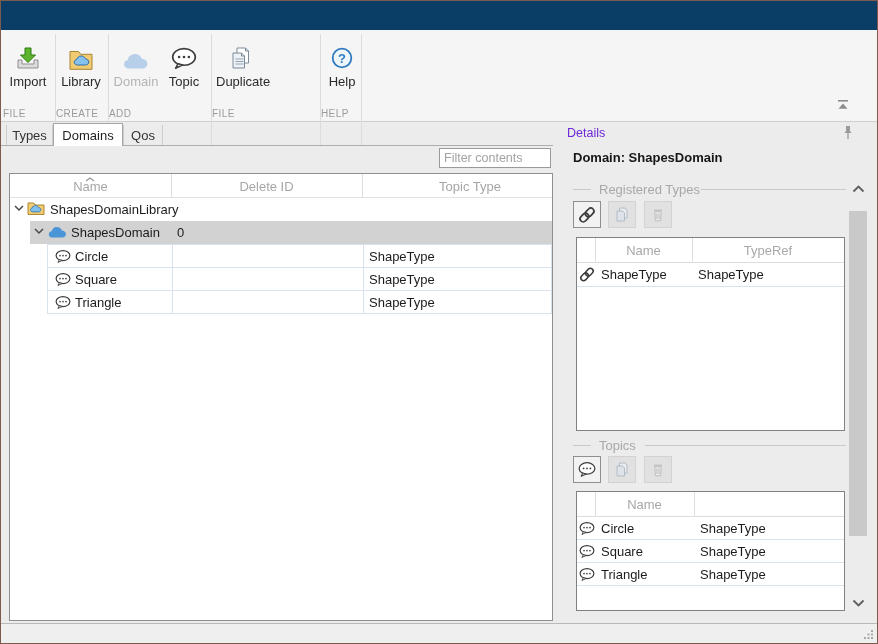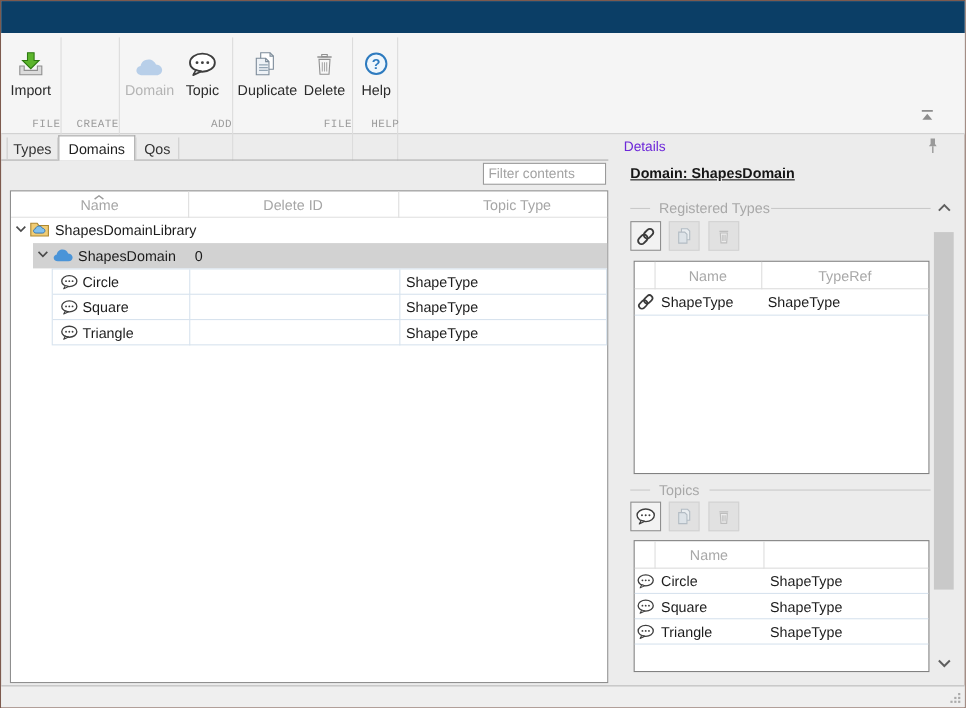--- a/index.html
+++ b/index.html
@@ -20,21 +20,21 @@
     font-size:11.5px; letter-spacing:.3px; color:#1f1f1f;
   }
 
   
   .toolstrip { left:0; top:29px; width:878px; height:92px; background:#f5f5f5; border-bottom:1px solid #cfcfcf; }
   .ts-sep { position:absolute; top:4px; width:1px; height:112px; background:#dcdcdc; }
   .ts-btn { position:absolute; top:6px; width:50px; height:66px; text-align:center; }
   .ts-btn .ts-icon { display:flex; justify-content:center; align-items:flex-end; height:34px; }
   .ts-btn .ts-label { margin-top:4px; font-size:13px; color:#2b2b2b; white-space:nowrap; }
   .ts-btn.disabled .ts-label { color:#b4b4b4; }
-  .ts-group-label { position:absolute; top:78px; font-size:10px; color:#9b9b9b; text-align:right; letter-spacing:.4px;font-family:Liberation Mono, monospace; }
+  .ts-group-label { position:absolute; top:78px; font-size:10px; color:#9b9b9b; text-align:left; letter-spacing:.4px; }
   .collapse-btn { left:834px; top:98px; width:18px; height:14px; cursor:pointer; }
 
   
   .tab { position:absolute; top:124px; height:20px; font-size:13px; color:#333;
          display:flex; align-items:center; justify-content:center;
          border-left:1px solid #cdcdcd; border-right:1px solid #cdcdcd; z-index:1; }
   .tab.active { top:122px; height:23px; background:#fff; border:1px solid #a6a6a6; border-bottom:none; z-index:2; color:#1f1f1f; }
   .tabline { left:0; top:144px; width:552px; height:1px; background:#adadad; z-index:0; }
 
   
@@ -56,21 +56,21 @@
   .tree-icon { position:absolute; }
   .lp-topicrows { position:absolute; left:37px; top:70px; width:505px; height:70px; border:1px solid #d8e3ee; }
   .tr-row { position:relative; height:23px; border-bottom:1px solid #d8e3ee; }
   .tr-row:last-child { border-bottom:none; }
   .tr-v1, .tr-v2 { position:absolute; top:0; width:1px; height:69px; background:#d8e3ee; }
   .tr-v1 { left:124px; } .tr-v2 { left:315px; }
 
   
   .details-title { left:566px; top:125px; font-size:12.5px; color:#6d28d9; }
   .pin-btn { left:841px; top:124px; width:12px; height:15px; cursor:pointer; }
-  .details-heading { left:572px; top:149px; font-size:13px; font-weight:bold; color:#161616;text-decoration:underline; }
+  .details-heading { left:572px; top:149px; font-size:13px; font-weight:bold; color:#161616; }
   .legend-dash { height:1px; background:#c9c9c9; }
   .legend-label { font-size:13px; color:#a8a8a8; white-space:nowrap; }
   .dtb { position:absolute; width:28px; height:27px; border:1px solid #8f8f8f; background:#f2f2f2;
          display:flex; align-items:center; justify-content:center; cursor:pointer; }
   .dtb.disabled { border-color:#d2d2d2; background:#e1e1e1; cursor:default; }
   .dtable { position:absolute; width:269px; background:#fff; border:1px solid #818181; }
   .dt-header { position:relative; height:25px; border-bottom:1px solid #dcdcdc; }
   .dt-col { position:absolute; top:4px; font-size:13px; color:#a8a8a8; text-align:center; line-height:18px; }
   .dt-vsep { position:absolute; top:0; width:1px; background:#dedede; }
   .dt-row { position:relative; border-bottom:1px solid #d8e3ee; }
@@ -103,20 +103,29 @@
     <div class="ts-btn" style="left:2px">
       <div class="ts-icon">
         <svg width="26" height="24" viewBox="0 0 26 24">
           <path d="M3 14 v8 h20 v-8 h-4 v4 H7 v-4 Z" fill="#dcdcdc" stroke="#8f8f8f"></path>
           <path d="M10 2 h6 v7 h4.5 L13 16.5 5.5 9 H10 Z" fill="#5cb52c" stroke="#2e7a12"></path>
         </svg>
       </div>
       <div class="ts-label">Import</div>
     </div>
 
+    <div class="ts-btn" style="left:55px">
+      <div class="ts-icon">
+        <svg width="26" height="22" viewBox="0 0 26 22">
+          <path d="M2 3.5 h8.5 l2.2 2.8 H24 v15 H2 Z" fill="#f0cb72" stroke="#a98430"></path>
+          <path d="M9.5 17 c-1.8 0 -3.2 -1.2 -3.2 -2.8 0 -1.4 1 -2.5 2.4 -2.7 .5 -2 2.3 -3.5 4.5 -3.5 1.9 0 3.6 1.2 4.3 2.9 1.8 .1 3.3 1.5 3.3 3.1 0 1.7 -1.5 3 -3.3 3 Z" fill="#85c2ef" stroke="#2f6da8"></path>
+        </svg>
+      </div>
+      <div class="ts-label">Library</div>
+    </div>
 
     <div class="ts-btn disabled" style="left:110px">
       <div class="ts-icon">
         <svg width="26" height="18" viewBox="0 0 26 18">
           <path d="M6.2 16.5 C3.2 16.5 1 14.6 1 12.2 C1 10 2.6 8.2 4.8 7.9 C5.3 4.5 8.3 2 12 2 C15.1 2 17.8 3.9 18.8 6.7 C21.9 6.8 24.4 9 24.4 11.7 C24.4 14.3 22.2 16.5 19.5 16.5 Z" fill="#b8cfe9"></path>
         </svg>
       </div>
       <div class="ts-label">Domain</div>
     </div>
 
@@ -139,31 +148,20 @@
           <path d="M9 2 h8.5 l3 3 v12 H9 Z" fill="#fff" stroke="#7c8b99"></path>
           <path d="M17.5 2 v3 h3" fill="none" stroke="#7c8b99"></path>
           <path d="M5 7 h8.5 l3 3 v12 H5 Z" fill="#eef2f6" stroke="#7c8b99"></path>
           <path d="M13.5 7 v3 h3" fill="none" stroke="#7c8b99"></path>
           <path d="M7.5 13 h8 M7.5 15.5 h8 M7.5 18 h8" stroke="#93a5b4" stroke-width="1"></path>
         </svg>
       </div>
       <div class="ts-label">Duplicate</div>
     </div>
 
-    <div class="ts-btn" style="left:269px">
-      <div class="ts-icon">
-        <svg width="26" height="24" viewBox="0 0 26 24">
-          <path d="M10.5 3.5 h5 V5.5 h-5 Z" fill="none" stroke="#909090"></path>
-          <path d="M6.5 5.8 h13" stroke="#909090" stroke-width="1.5" fill="none"></path>
-          <path d="M8 8 h10 l-.9 13.5 H8.9 Z" fill="#f7f7f7" stroke="#909090"></path>
-          <path d="M11 10.5 v8.5 M13 10.5 v8.5 M15 10.5 v8.5" stroke="#a8a8a8" fill="none"></path>
-        </svg>
-      </div>
-      <div class="ts-label">Delete</div>
-    </div>
 
     <div class="ts-btn" style="left:316px">
       <div class="ts-icon">
         <svg width="26" height="24" viewBox="0 0 26 24">
           <circle cx="13" cy="12" r="9.3" fill="#eef6fc" stroke="#2e7bbf" stroke-width="1.8"></circle>
           <text x="13" y="16.5" font-size="13" font-weight="bold" fill="#2e7bbf" text-anchor="middle">?</text>
         </svg>
       </div>
       <div class="ts-label">Help</div>
     </div>

